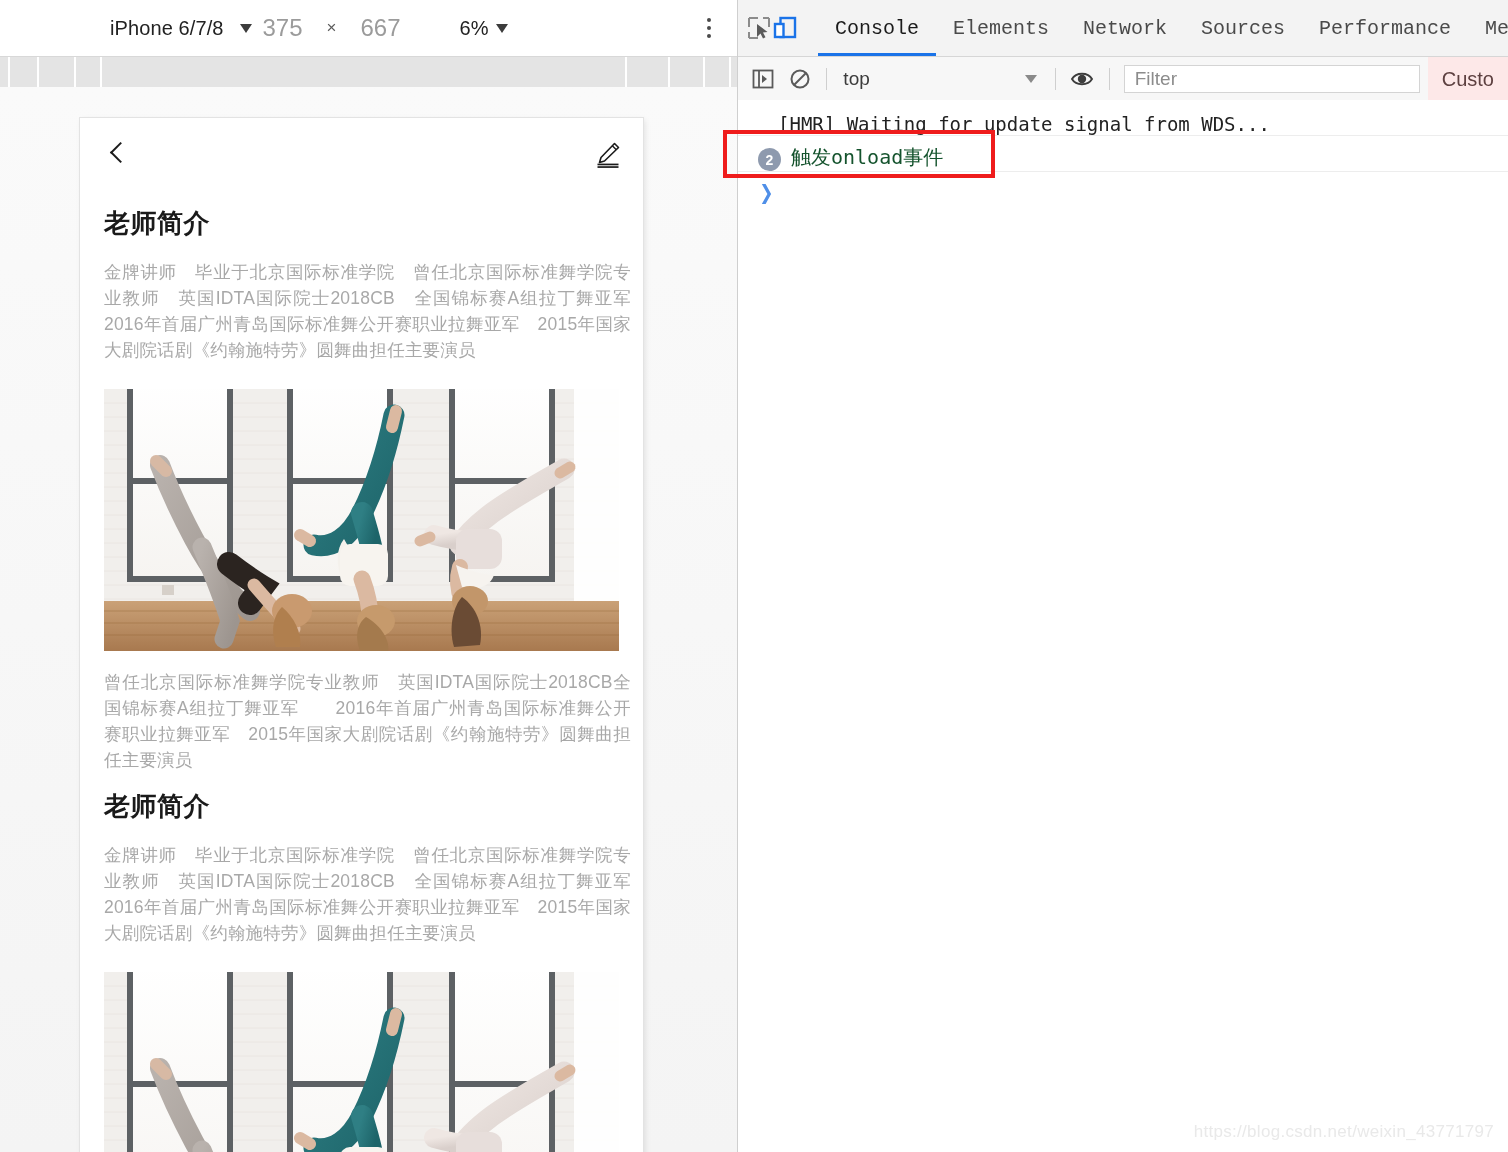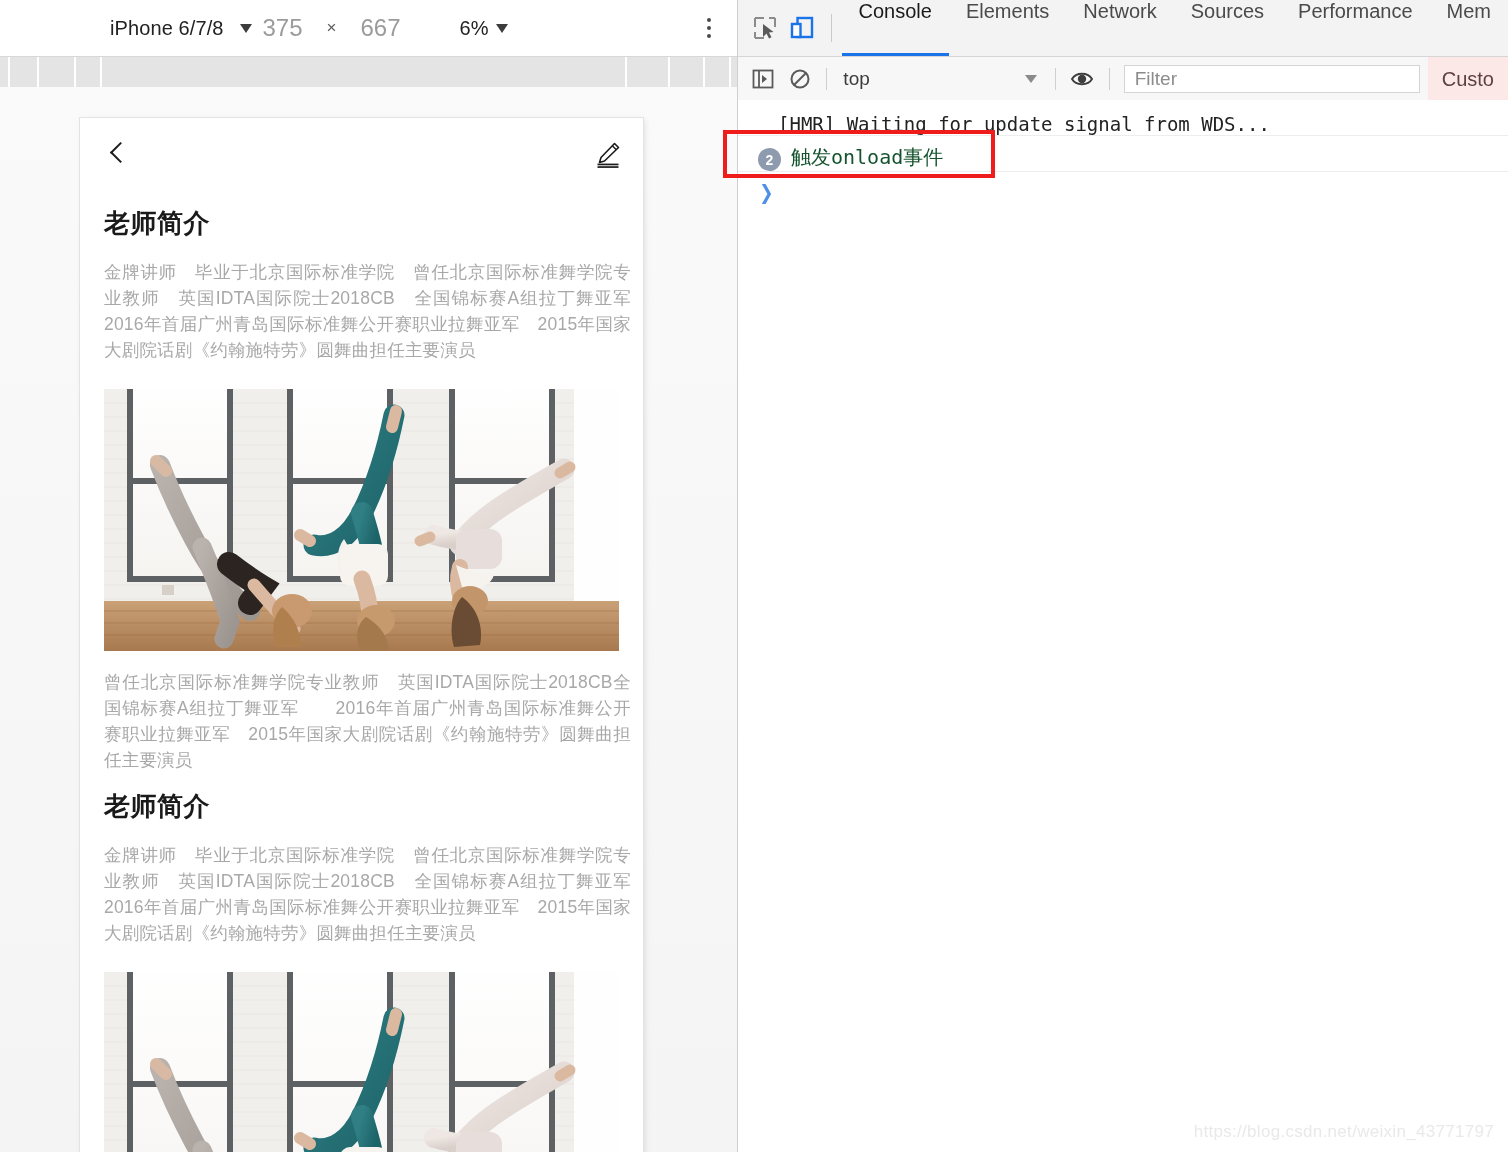--- a/index.html
+++ b/index.html
@@ -209,26 +209,28 @@
     cursor: pointer;
   }
   .dt-tool-btn:first-child { margin-left: 8px; }
   .dt-vsep {
     width: 1px;
     background: #c9c9c9;
     margin: 14px 10px;
   }
   .dt-tab {
     display: flex;
+    align-items: center;
     padding: 0 17px;
     font-size: 20px;
     color: #4a4a4a;
     cursor: pointer;
     position: relative;
     white-space: nowrap;
+    font-family: Liberation Mono, monospace;
   }
   .dt-tab.active { color: #1a1a1a; }
   .dt-tab.active::after {
     content: "";
     position: absolute;
     left: 0; right: 0; bottom: 0;
     height: 3px;
     background: #1a73e8;
   }
 

